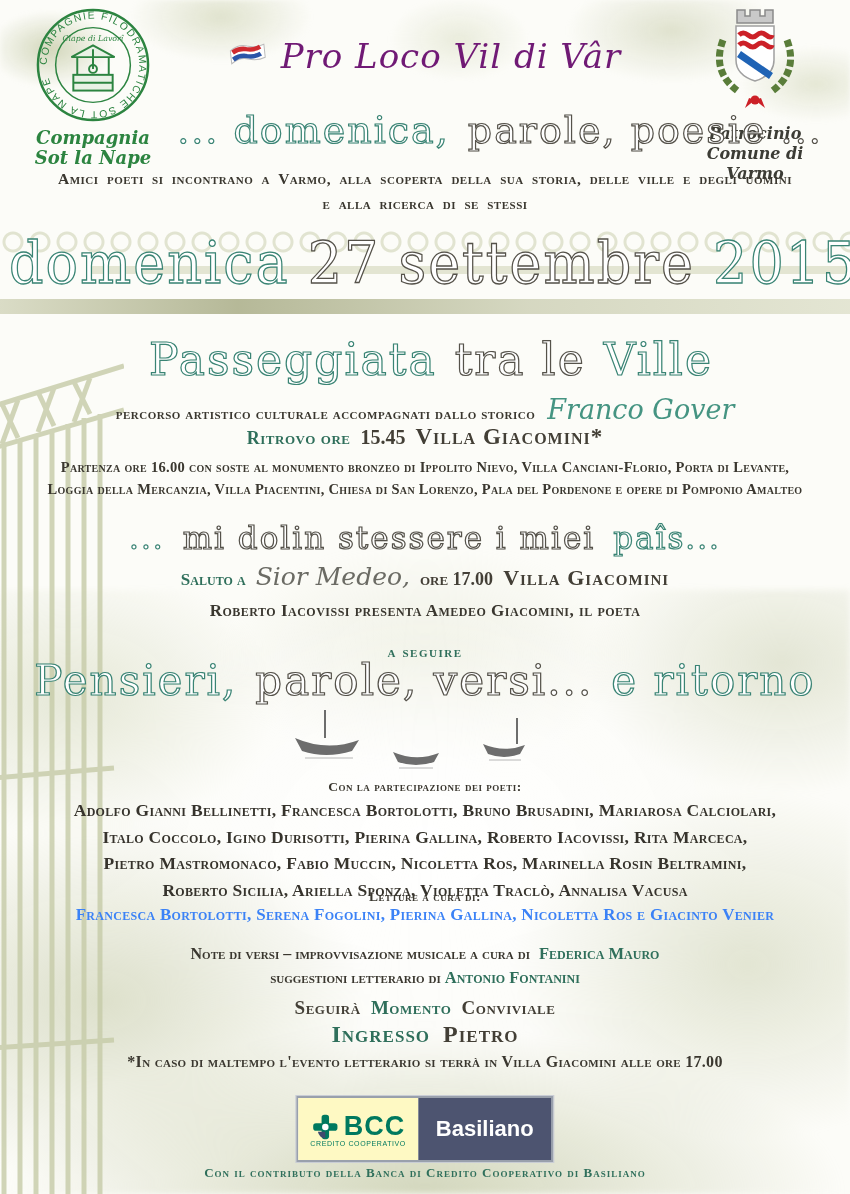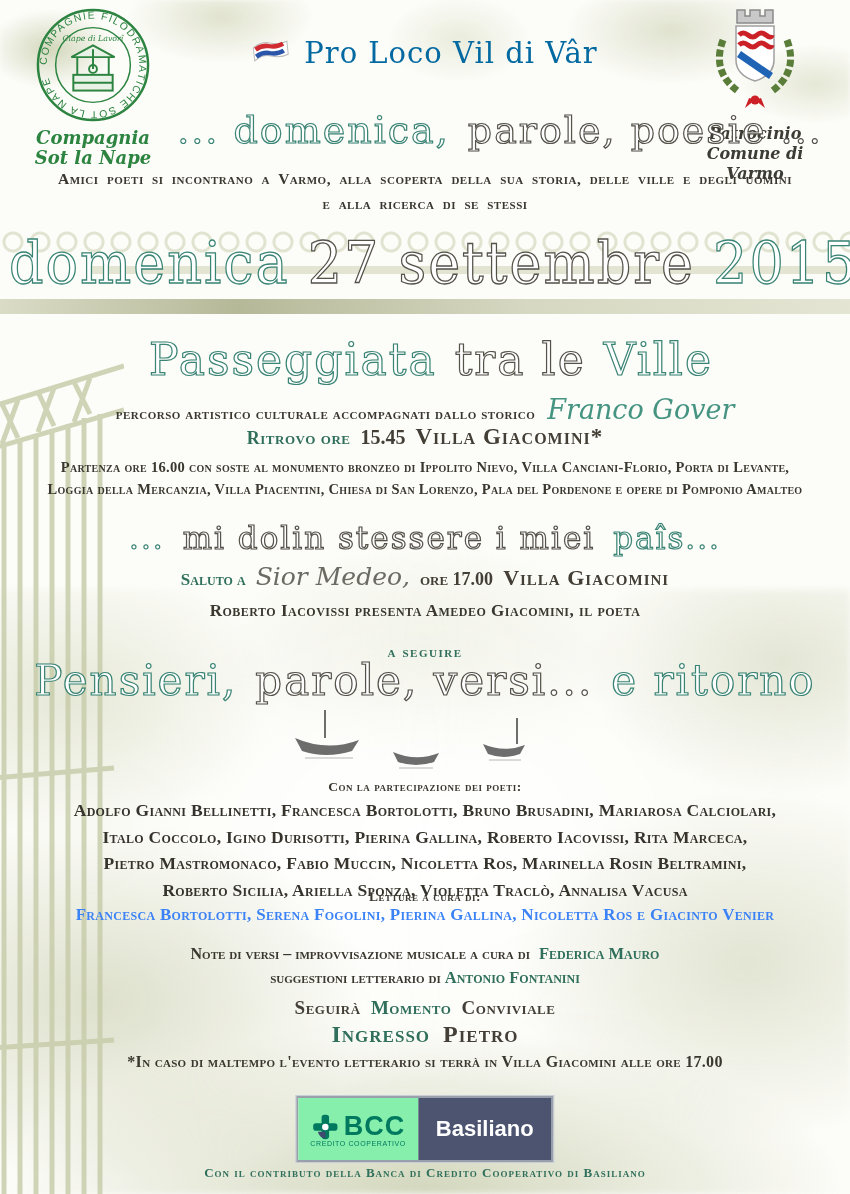--- a/index.html
+++ b/index.html
@@ -41,27 +41,27 @@
   .c-teal{color:#2f6f5b;}
   
   .hl{font-family:"DejaVu Serif",serif;color:#fff;letter-spacing:2px;}
   .hl .seg{padding:0 9px;}
   .seg-teal{-webkit-text-stroke:1.2px #3a8474;text-shadow:0 0 1px rgba(58,132,116,.4);}
   .seg-dark{-webkit-text-stroke:1.2px #55524a;text-shadow:0 0 1px rgba(85,82,74,.35);}
   
   .compagnia{position:absolute;left:18px;top:6px;width:150px;text-align:center;z-index:3;}
   .compagnia .caption{font-family:"DejaVu Serif",serif;font-style:italic;font-weight:bold;color:#2c8440;font-size:18px;line-height:20px;}
   .proloco{position:absolute;left:0;right:0;top:36px;display:flex;justify-content:center;align-items:center;gap:14px;z-index:3;}
-  .proloco .label{font-family:"DejaVu Serif",serif;font-size:29px;color:#0369a1;letter-spacing:1px;}
+  .proloco .label{font-family:"DejaVu Serif",serif;font-style:italic;font-size:34px;color:#701a75;letter-spacing:1px;}
   .crest{position:absolute;right:20px;top:4px;width:150px;text-align:center;z-index:3;}
   .crest .caption{font-family:"DejaVu Serif",serif;font-style:italic;font-weight:bold;color:#3c3c35;font-size:16px;line-height:20px;}
   
   .bcc-box{position:absolute;left:50%;transform:translateX(-50%);top:1096px;display:flex;height:62px;
     border:2px solid #99a0ac;box-shadow:0 0 0 1px #c9cdd5;z-index:3;background:#fff;}
-  .bcc-left{background:#86efac;display:flex;flex-direction:column;align-items:center;justify-content:center;padding:4px 12px;}
+  .bcc-left{background:#fef9c3;display:flex;flex-direction:column;align-items:center;justify-content:center;padding:4px 12px;}
   .bcc-row{display:flex;align-items:center;gap:5px;}
   .bcc-acronym{font-family:"Liberation Sans",sans-serif;font-weight:bold;font-size:27px;color:#00795f;letter-spacing:1px;}
   .bcc-sub{font-family:"Liberation Sans",sans-serif;font-size:7px;color:#00795f;letter-spacing:.6px;margin-top:-2px;align-self:flex-end;}
   .bcc-right{background:#4d5470;color:#fff;display:flex;align-items:center;padding:0 18px;
     font-family:"Liberation Sans",sans-serif;font-weight:bold;font-size:22px;}
 </style>
 </head>
 <body>
 
 <div class="poster">

